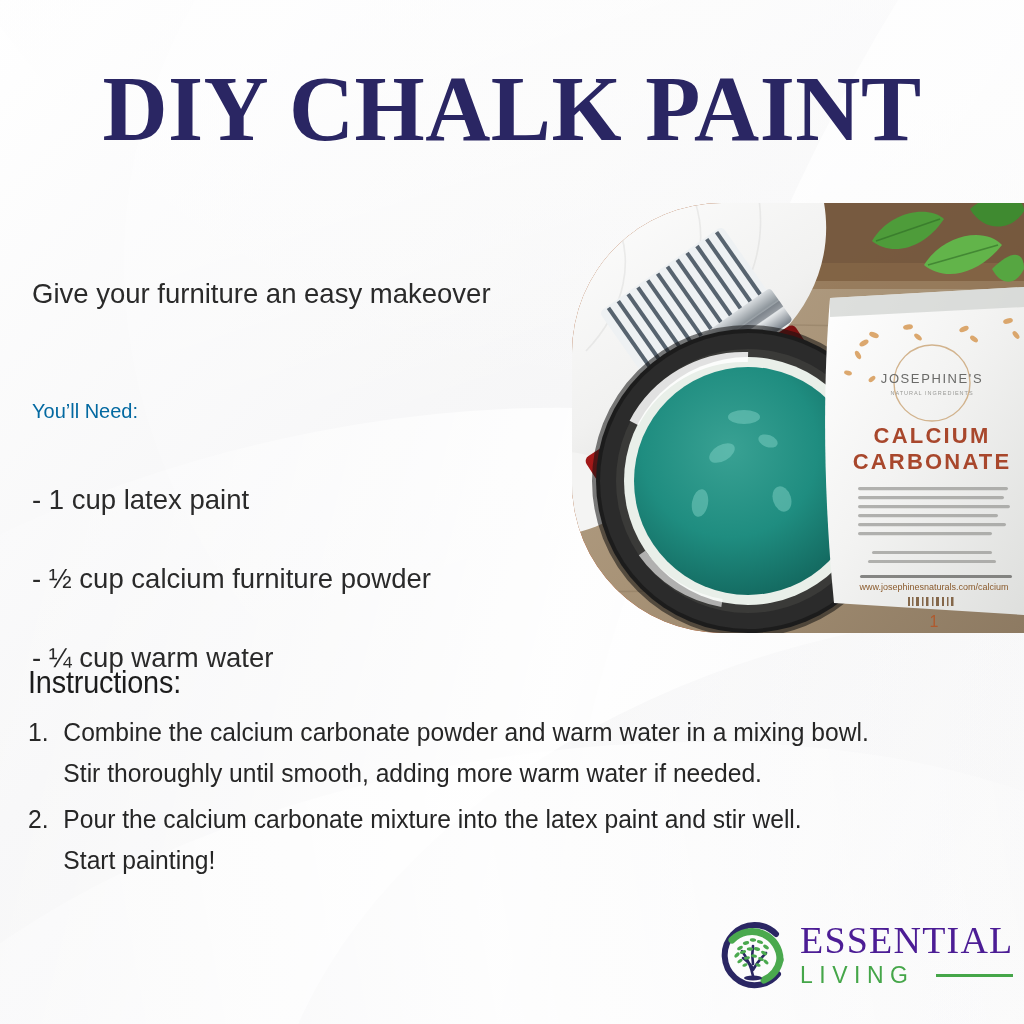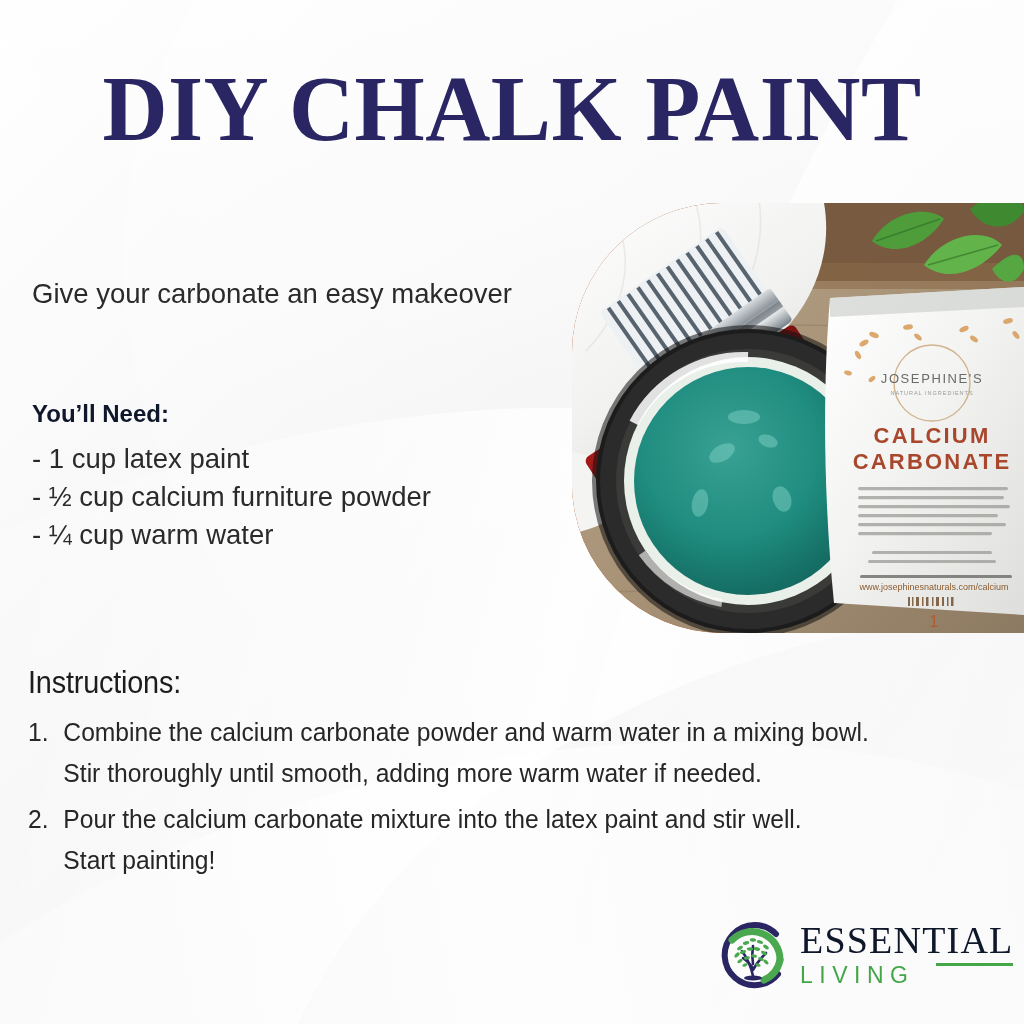--- a/index.html
+++ b/index.html
@@ -95,34 +95,34 @@
     width: 520px;
     font-size: 27.5px;
     line-height: 36px;
     color: #2a2a2a;
     font-weight: 400;
   }
   .need-head {
     position: absolute;
     left: 32px;
     top: 400px;
-    font-size: 24px;
-    font-weight: 700;
-    color: #0f172a;
+    font-size: 20px;
+    font-weight: 400;
+    color: #0369a1;
   }
   .need-list {
     position: absolute;
     left: 32px;
     top: 440px;
     width: 520px;
     font-size: 27.5px;
     line-height: 38px;
     color: #2a2a2a;
   }
-  .need-list div { white-space: nowrap; }
+  .need-list div { white-space: nowrap; margin-top: 41px; }
 
   
   .instr-head {
     position: absolute;
     left: 28px;
     top: 665px;
     font-size: 31px;
     color: #1c1c1c;
     font-weight: 400;
     letter-spacing: -0.2px;
@@ -181,26 +181,27 @@
   }
   .logo-text {
     position: absolute;
     left: 84px;
     top: 6px;
   }
   .logo-essential {
     font-family: "Liberation Serif", "DejaVu Serif", serif;
     font-size: 38px;
     letter-spacing: 1.2px;
-    color: #0f172a;
+    color: #4c1d95;
     line-height: 40px;
     font-weight: 400;
   }
   .logo-bottom {
     display: flex;
+    align-items: center;
     gap: 22px;
     margin-top: 2px;
   }
   .logo-living {
     font-family: "Liberation Sans", sans-serif;
     font-size: 23px;
     letter-spacing: 6.5px;
     color: #45a649;
     font-weight: 400;
     line-height: 26px;
@@ -222,21 +223,21 @@
   <div class="swoosh sw1"></div>
   <div class="swoosh sw2"></div>
   <div class="swoosh sw5"></div>
   <div class="swoosh sw3"></div>
   <div class="swoosh sw4"></div>
   <div class="swoosh sw6"></div>
 
   <div class="title">DIY CHALK PAINT</div>
 
   <div class="intro">
-    <div>Give your carbonate an easy makeover</div>
+    <div>Give your furniture an easy makeover</div>
   </div>
 
   <div class="need-head">You’ll Need:</div>
   <div class="need-list">
     <div>- 1 cup latex paint</div>
     <div>- ½ cup calcium furniture powder</div>
     <div>- ¼ cup warm water</div>
   </div>
 
   <div class="instr-head">Instructions:</div>

